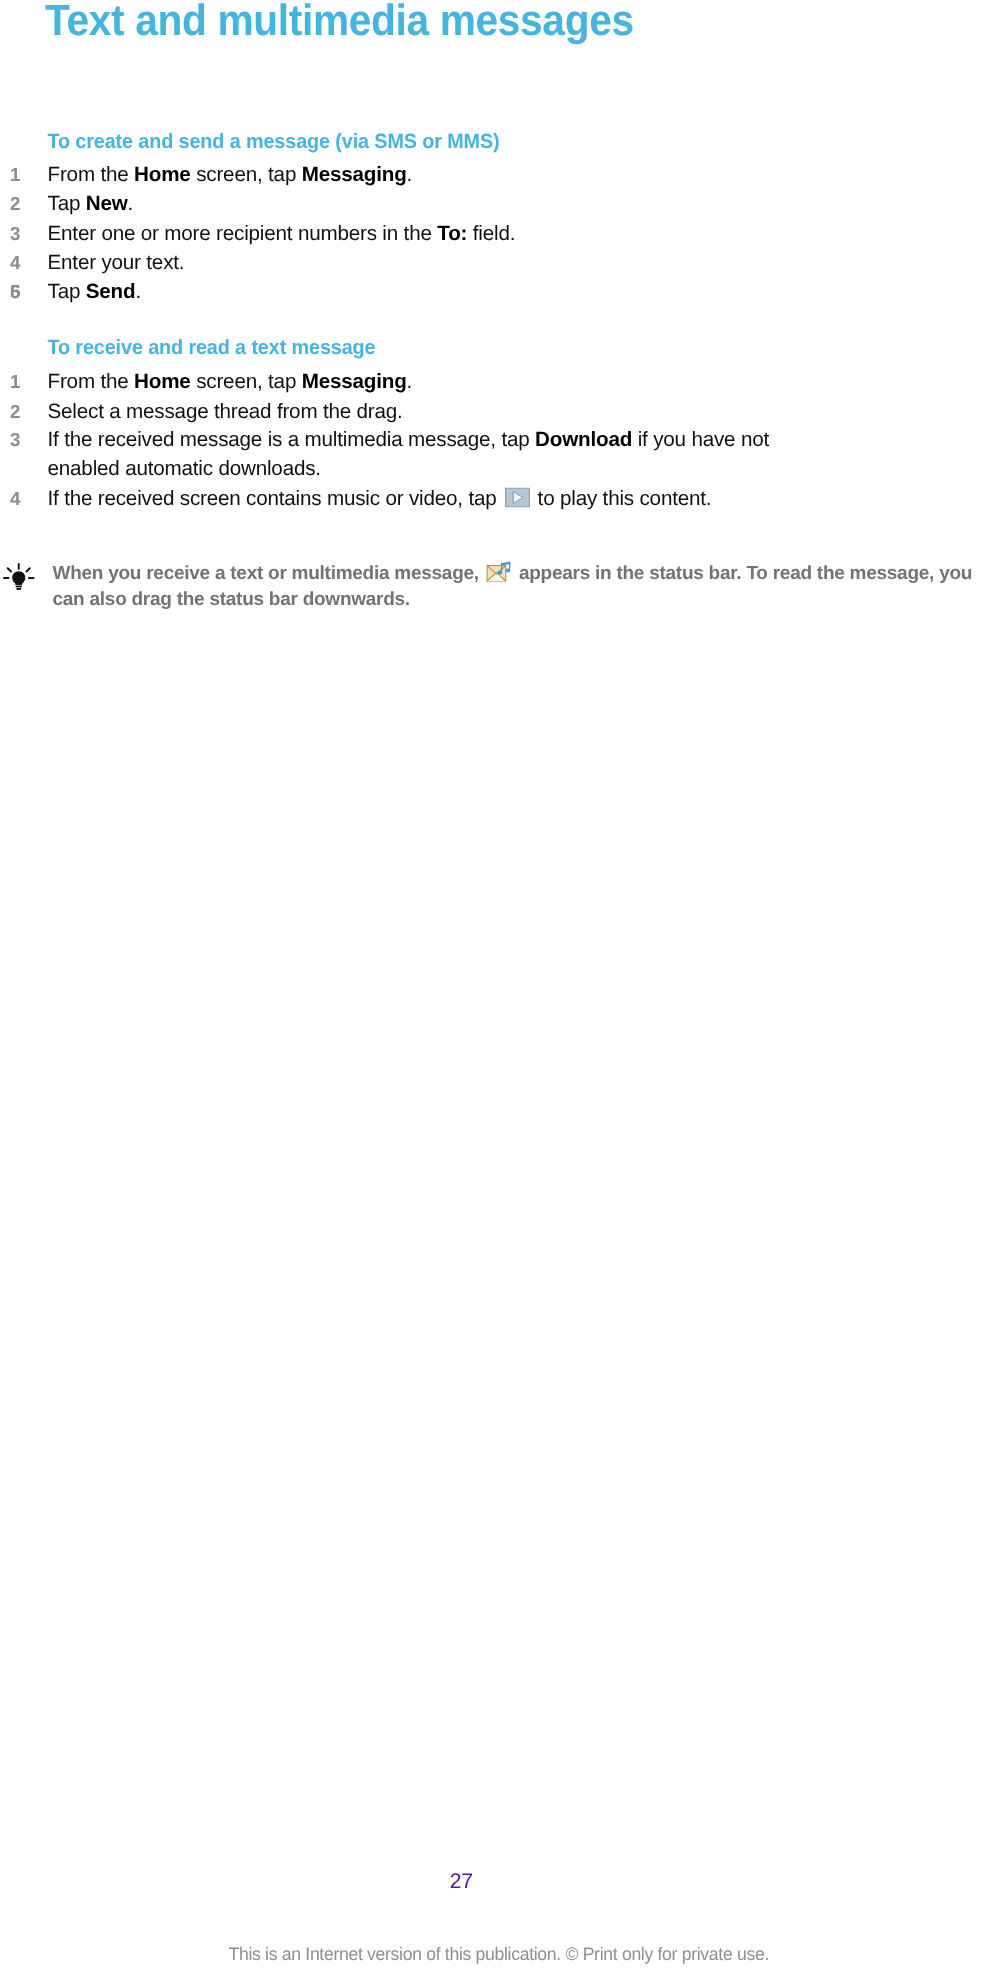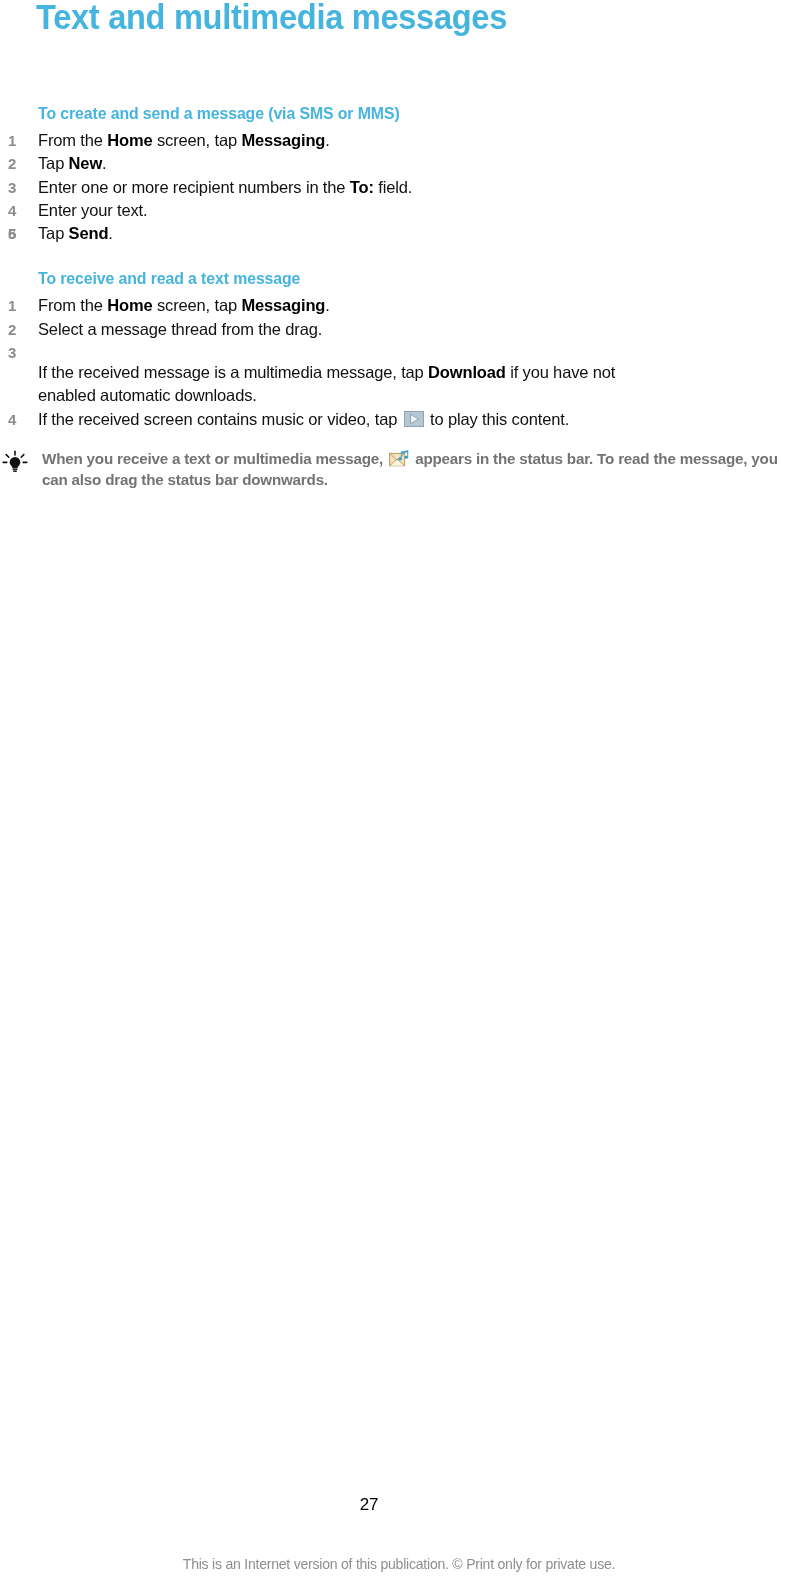--- a/index.html
+++ b/index.html
@@ -72,21 +72,21 @@
     position: absolute;
     left: 8px;
     top: 0;
     width: 14px;
     font-size: 15px;
     font-weight: bold;
     color: #8c8c8c;
     text-align: left;
   }
 
-  .li-text { display: inline; margin-top: 20px; }
+  .li-text { display: inline; }
   .li-text b { font-weight: bold; color: #000; }
 
   
   .wrap-limit { display: inline-block; max-width: 716px; vertical-align: top; }
 
   
   .inline-icon {
     display: inline-block;
     vertical-align: -3px;
     margin: 0 2px;
@@ -121,21 +121,21 @@
   }
 
   
   .page-number {
     position: absolute;
     left: 0;
     top: 1495px;
     width: 738px;
     text-align: center;
     font-size: 17px;
-    color: #000000;
+    color: #4c1d95;
     letter-spacing: -0.2px;
   }
   .footer-note {
     position: absolute;
     left: 0;
     top: 1556px;
     width: 798px;
     text-align: center;
     font-size: 14.5px;
     color: #8e8e8e;

